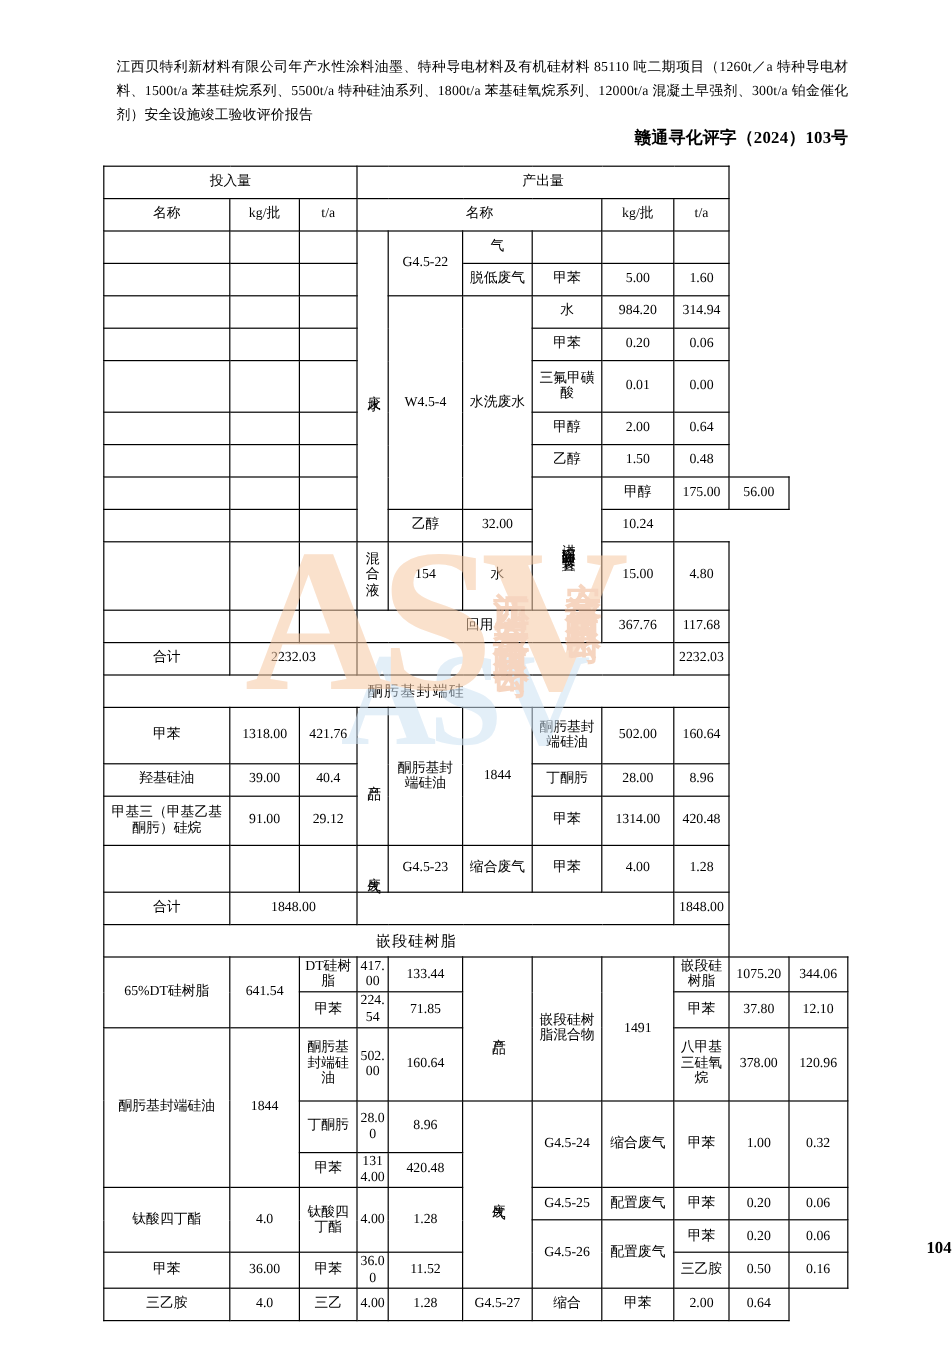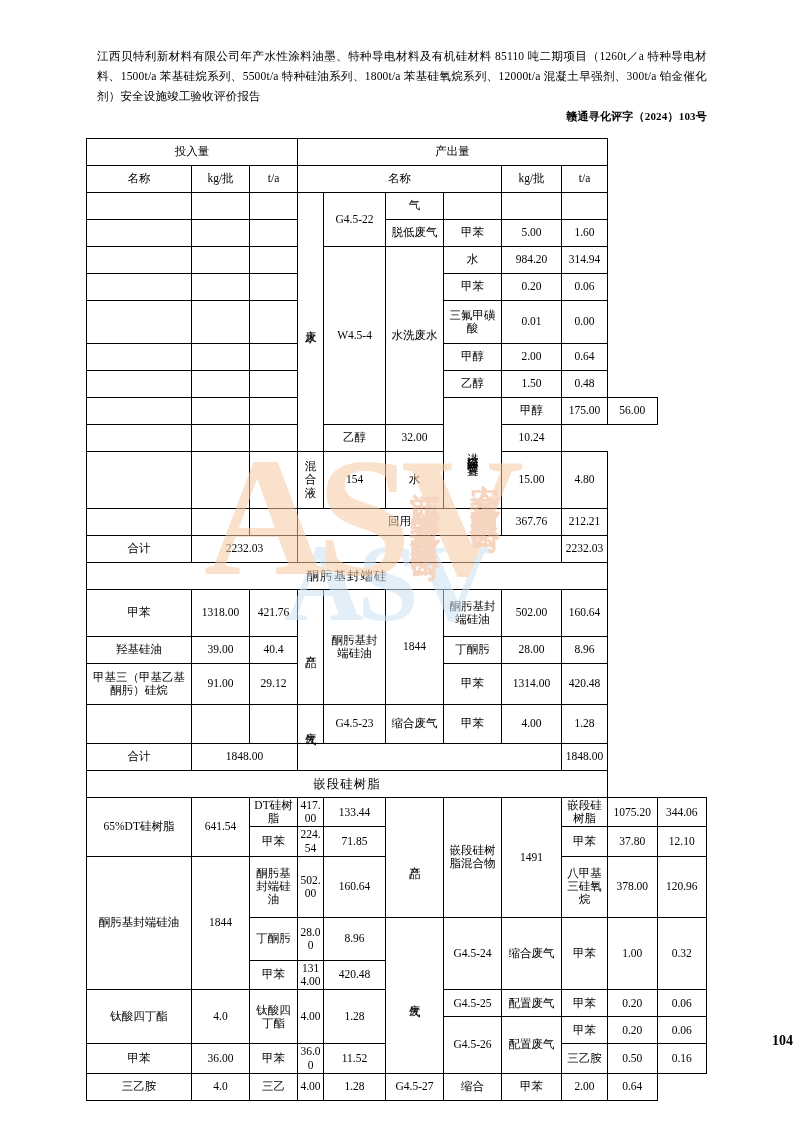--- a/index.html
+++ b/index.html
@@ -8,21 +8,21 @@
     background:#ffffff;
     font-family:"Liberation Serif","DejaVu Serif",serif;
     color:#000;
     position:relative;
     overflow:hidden;
   }
   .page{position:relative;width:793px;height:1122px;box-sizing:border-box;padding:46px 86px 0 86px;}
 
   .header{font-size:11.5px;line-height:20px;letter-spacing:0.2px;text-align:justify;margin-left:11px;}
   .header .line{display:block;}
-  .doc-no{float:right;font-weight:bold;font-size:11px;font-family:Liberation Serif, serif;}
+  .doc-no{float:right;font-weight:bold;font-size:14px;font-family:Liberation Serif, serif;}
   .clearfix::after{content:"";display:block;clear:both;}
 
   table.main{
     width:100%;
     border-collapse:collapse;
     margin-top:12px;
     font-size:11.5px;
     table-layout:fixed;
   }
   table.main td,table.main th{
@@ -250,21 +250,21 @@
         <td>水</td>
         <td>15.00</td>
         <td>4.80</td>
       </tr>
       <tr>
         <td class="blank"></td>
         <td></td>
         <td></td>
         <td colspan="4">回用</td>
         <td>367.76</td>
-        <td>212.21</td>
+        <td>117.68</td>
       </tr>
       <tr>
         <td class="b">合计</td>
         <td colspan="2" class="b">2232.03</td>
         <td colspan="5"></td>
         <td class="b">2232.03</td>
       </tr>
 
       <tr>
         <td colspan="9" class="sec-title">酮肟基封端硅</td>

